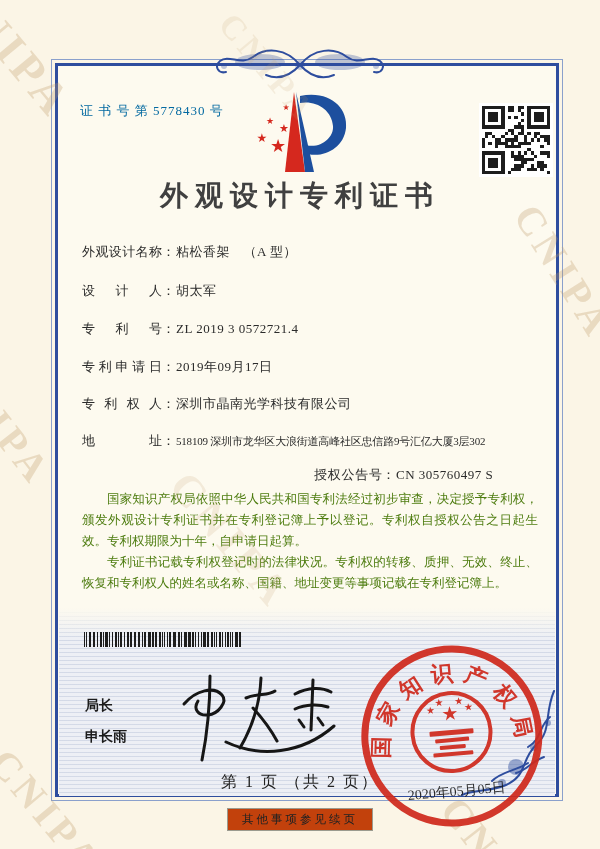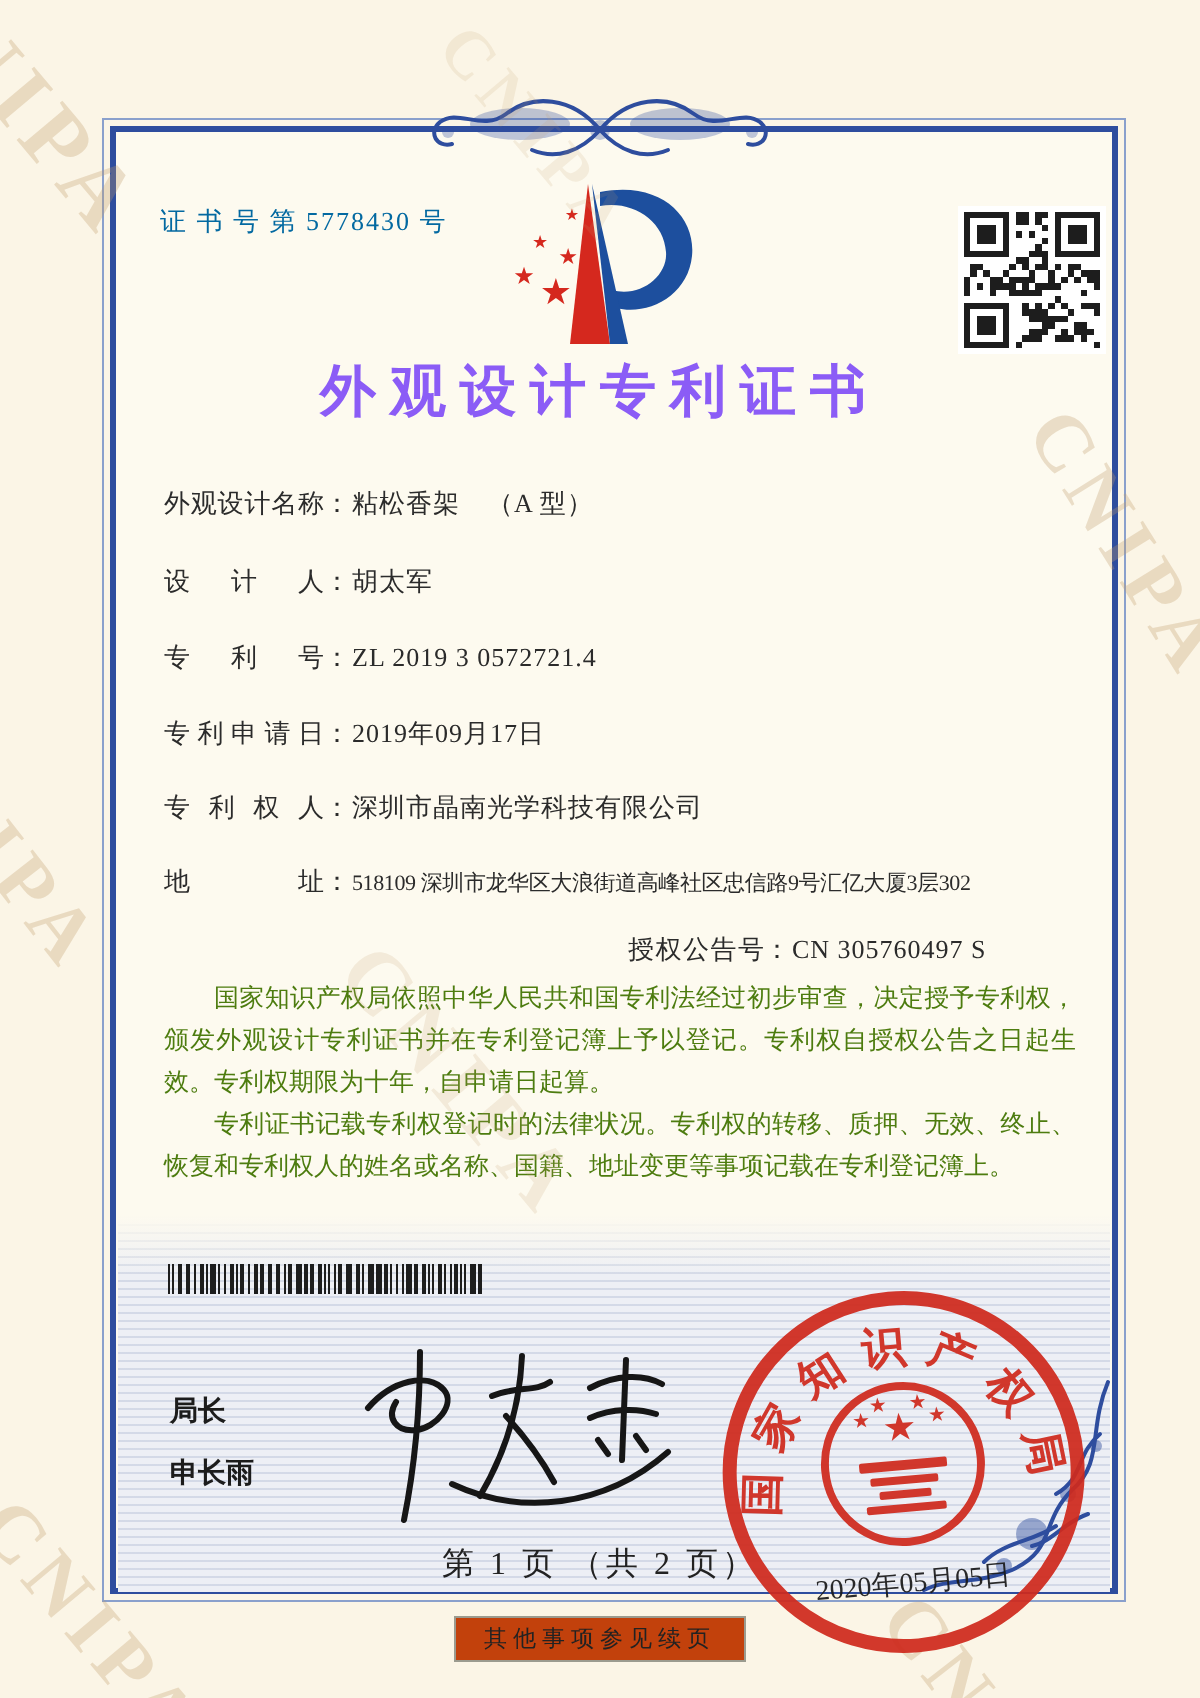--- a/index.html
+++ b/index.html
@@ -25,21 +25,21 @@
   .wm5{left:198px;top:462px;font-size:44px;transform:rotate(50deg);opacity:.55;}
   .wm6{left:16px;top:740px;font-size:40px;transform:rotate(50deg);}
   .wm7{left:468px;top:788px;font-size:40px;transform:rotate(52deg);}
   
   .cert-no{position:absolute;left:80px;top:102px;z-index:4;
     font-size:13px;letter-spacing:1px;color:#0369a1;text-align:right;}
   .logo{position:absolute;left:248px;top:90px;width:108px;height:86px;z-index:4;}
   .qr{position:absolute;left:479px;top:103px;width:68px;height:68px;z-index:4;
     background:#fff;padding:3px;}
   .title{position:absolute;left:0;right:0;top:177px;z-index:4;text-align:center;
-    font-size:28px;font-weight:bold;letter-spacing:7px;color:#8b5cf6;}
+    font-size:28px;font-weight:bold;letter-spacing:7px;color:#404040;}
   
   .content{position:absolute;left:82px;width:460px;z-index:4;font-size:13px;}
   .frow{position:absolute;left:0;white-space:nowrap;}
   .flabel{display:inline-block;width:80px;text-align:justify;text-align-last:justify;
     vertical-align:bottom;}
   .fcolon{display:inline-block;width:14px;}
   .fvalue{letter-spacing:.5px;}
   .addr .fvalue{font-size:11px;letter-spacing:-.2px;margin-top:10px;}
   .grant2{position:absolute;left:232px;top:0;white-space:nowrap;}
   .grant2 .flabel{width:68px;}

